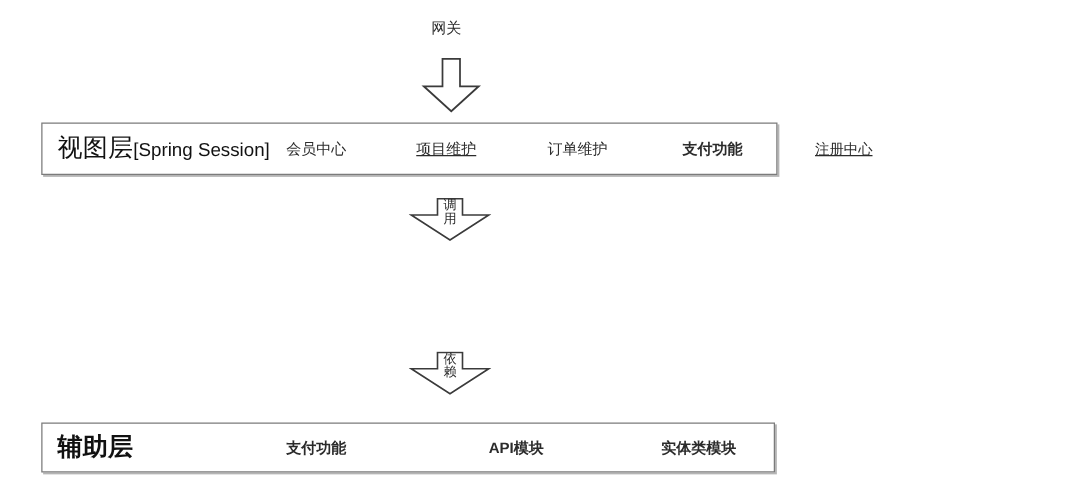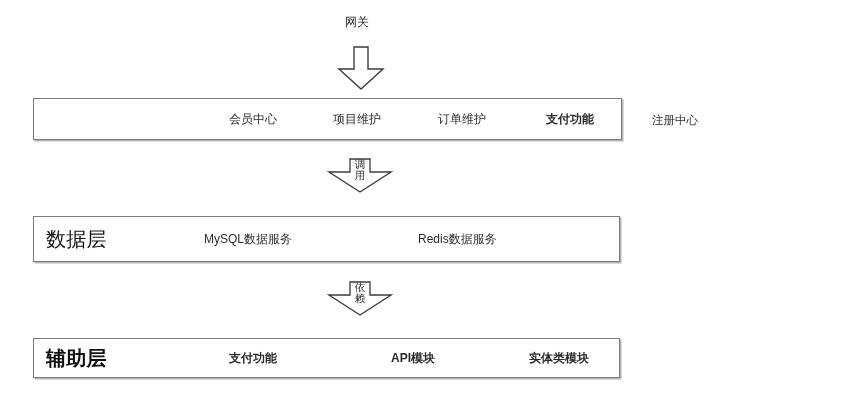--- a/index.html
+++ b/index.html
@@ -84,63 +84,59 @@
   }
 
   
   .side-note {
     position: absolute;
     white-space: nowrap;
     font-size: 11.5px;
     line-height: 15px;
     color: #2b2b2b;
   }
-  .side-note div { white-space: nowrap; }
+  .side-note div { white-space: nowrap; text-decoration: underline; }
 </style>
 </head>
 <body>
 
 <div id="canvas">
 
   <div class="arrow-caption" style="left:345px; top:16px;">网关</div>
 
   <div class="arrow" style="left:336px; top:46px;">
     <svg width="50" height="45" viewBox="0 0 50 45" aria-hidden="true">
       <polygon points="18,1 32,1 32,23 47,23 25,43 3,23 18,23" fill="#ffffff" stroke="#3b3b3b" stroke-width="1.4" stroke-linejoin="miter"></polygon>
     </svg>
   </div>
 
   <div class="layer-box" style="left:33px; top:98px; width:589px; height:42px;">
+    <div class="layer-title">
+      <span>视图层</span><span class="title-sub">[Spring Session]</span>
+    </div>
     <div class="module-label" style="left:195px;">会员中心</div>
-    <div class="module-label" style="left:299px;">项目维护</div>
+    <div class="module-label" style="left:299px;text-decoration:underline;">项目维护</div>
     <div class="module-label" style="left:404px;">订单维护</div>
     <div class="module-label" style="left:512px;font-weight:bold;">支付功能</div>
   </div>
 
   <div class="side-note" style="left:652px; top:113px;">
     <div>注册中心</div>
   </div>
 
   <div class="arrow" style="left:327px; top:158px;">
     <svg width="66" height="36" viewBox="0 0 66 36" aria-hidden="true">
       <polygon points="23,1 43,1 43,14 64,14 33,34 2,14 23,14" fill="#ffffff" stroke="#3b3b3b" stroke-width="1.3" stroke-linejoin="miter"></polygon>
     </svg>
     <div class="arrow-inner-text">
       <span>调</span>
       <span>用</span>
     </div>
   </div>
 
-  <div class="layer-box" style="left:33px; top:216px; width:587px; height:46px;">
-    <div class="layer-title">
-      <span>数据层</span>
-    </div>
-    <div class="module-label" style="left:170px;">MySQL数据服务</div>
-    <div class="module-label" style="left:384px;">Redis数据服务</div>
-  </div>
 
 
   <div class="arrow" style="left:327px; top:281px;">
     <svg width="66" height="36" viewBox="0 0 66 36" aria-hidden="true">
       <polygon points="23,1 43,1 43,14 64,14 33,34 2,14 23,14" fill="#ffffff" stroke="#3b3b3b" stroke-width="1.3" stroke-linejoin="miter"></polygon>
     </svg>
     <div class="arrow-inner-text">
       <span>依</span>
       <span>赖</span>
     </div>

